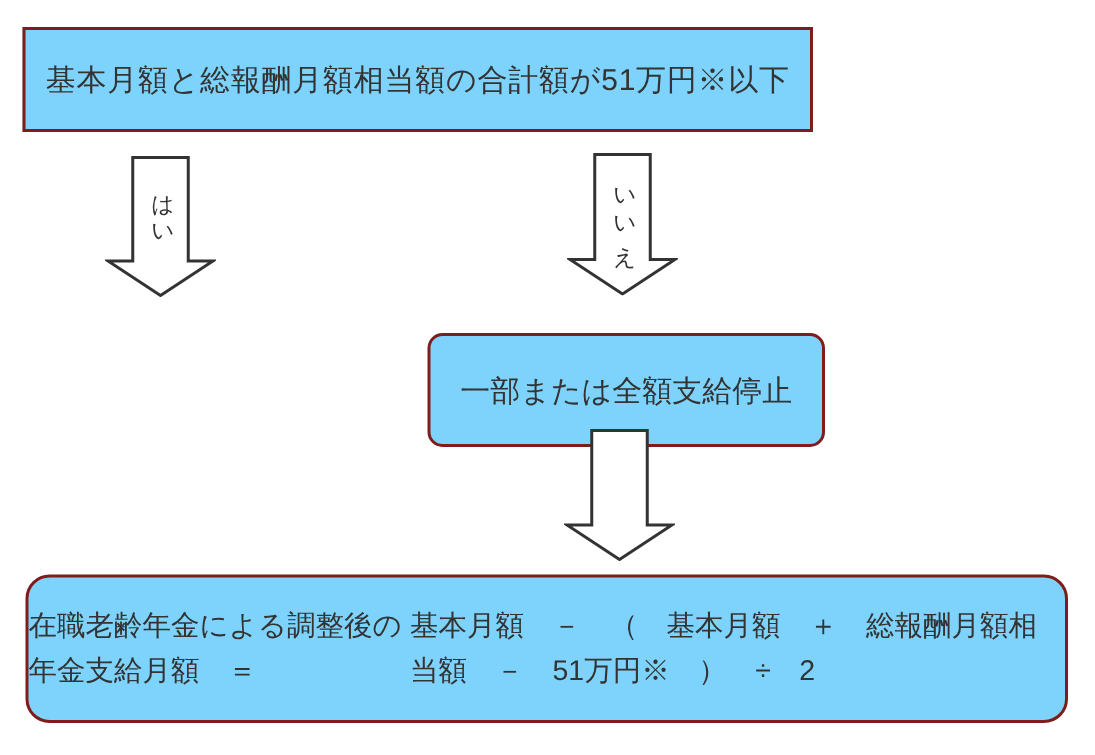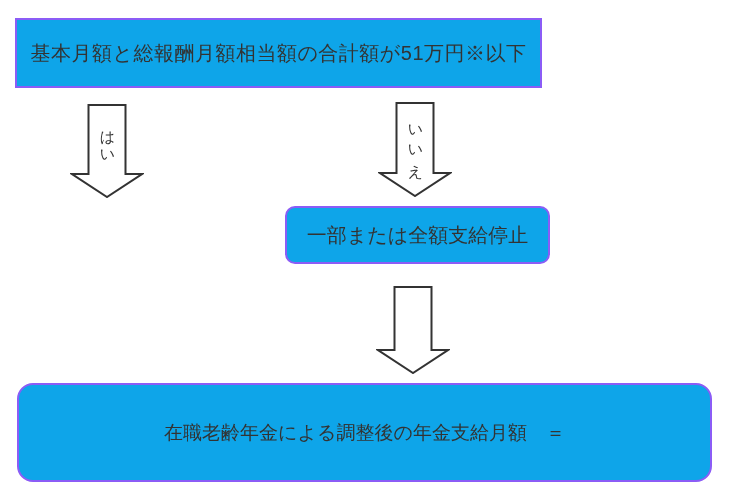--- a/index.html
+++ b/index.html
@@ -12,41 +12,41 @@
     width: 730px;
     height: 503px;
     background: #ffffff;
     color: #333333;
     font-family: "Liberation Sans", sans-serif;
     overflow: hidden;
   }
   .box {
     position: absolute;
     box-sizing: border-box;
-    border: 2px solid #8b5cf6;
-    background: #0ea5e9;
+    border: 2px solid #7f1d1d;
+    background: #7dd3fc;
     display: flex;
     align-items: center;
     justify-content: center;
   }
   .condition-box {
     left: 15px; top: 18px;
     width: 527px; height: 70px;
     font-size: 20px;
     letter-spacing: 0.5px;
   }
   .result-full-box {
     left: 28px; top: 206px;
     width: 200px; height: 66px;
     border-radius: 10px;
     font-size: 21px;
   }
   .result-partial-box {
-    left: 285px; top: 206px;
-    width: 265px; height: 58px;
+    left: 285px; top: 222px;
+    width: 265px; height: 76px;
     border-radius: 10px;
     font-size: 20px;
   }
   .formula-box {
     left: 17px; top: 383px;
     width: 695px; height: 99px;
     border-radius: 16px;
     font-size: 19px;
     flex-direction: row;
     line-height: 30px;
@@ -104,15 +104,16 @@
   </div>
 
   <div class="arrow-wrap final-arrow">
     <svg width="74" height="88" viewBox="0 0 74 88">
       <polygon points="18.5,1 55.5,1 55.5,64 72,64 37,87 2,64 18.5,64" fill="#ffffff" stroke="#333333" stroke-width="2" stroke-linejoin="miter"></polygon>
     </svg>
   </div>
 
   <div class="box formula-box">
     <span>在職老齢年金による調整後の年金支給月額　＝</span>
+    <span>基本月額　－　（　基本月額　＋　総報酬月額相当額　－　51万円※　）　÷　2</span>
   </div>
 
 </div>
 
 </body></html>

